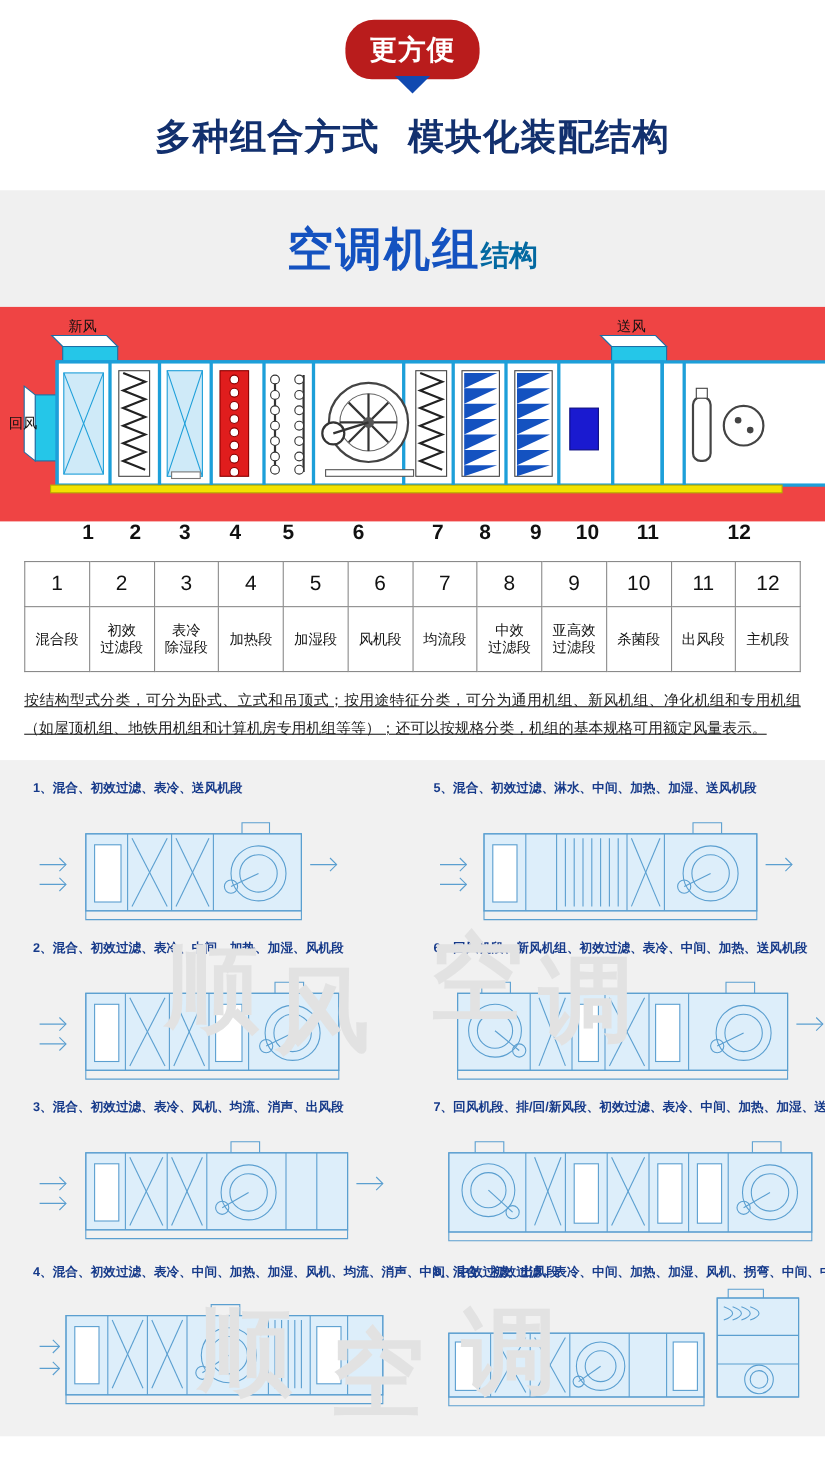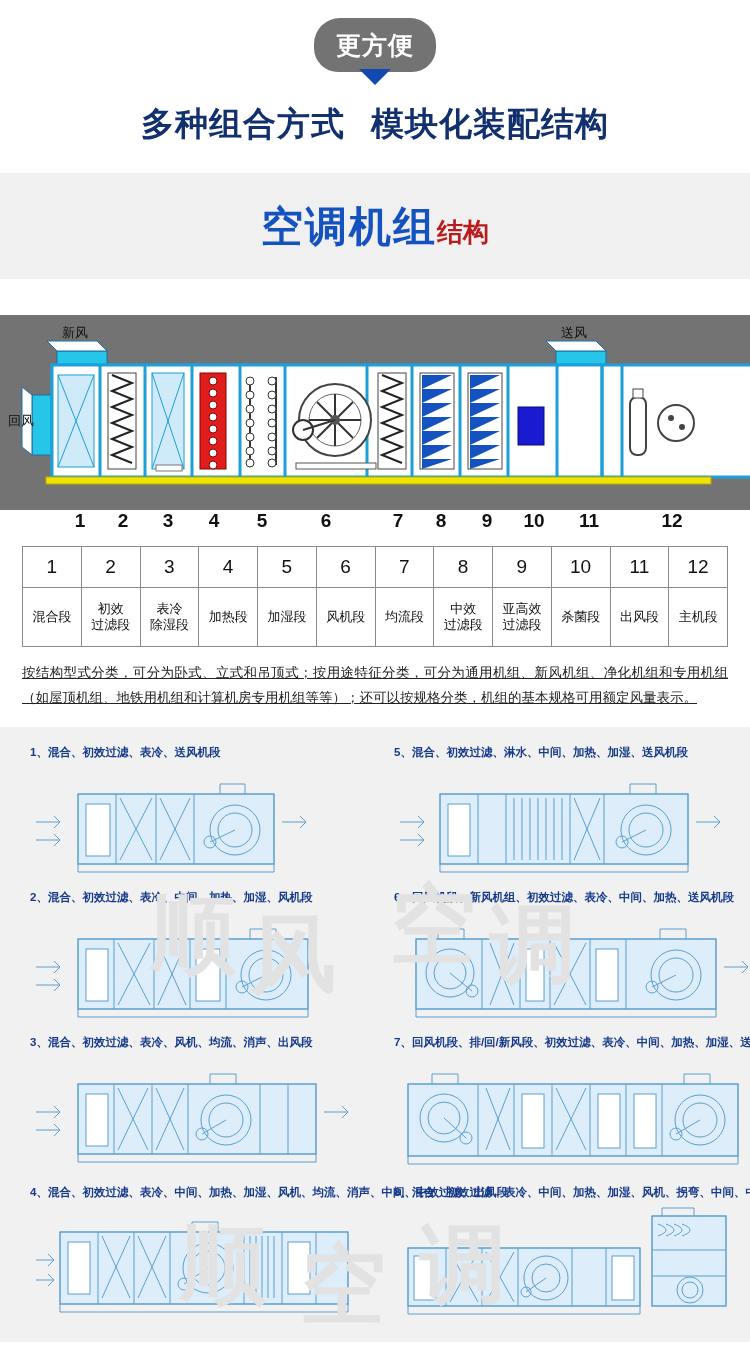--- a/index.html
+++ b/index.html
@@ -10,21 +10,21 @@
     -webkit-font-smoothing:antialiased;
   }
   .page{width:750px;position:relative;overflow:hidden;}
 
   
   .header{padding-top:18px;text-align:center;background:#fff;}
   .badge-wrap{display:flex;justify-content:center;}
   .badge{
     position:relative;
     width:122px;height:54px;
-    background:#737373;
+    background:#b91c1c;
     border-radius:26px 26px 24px 24px;
     color:#fff;font-size:25px;font-weight:bold;
     display:flex;align-items:center;justify-content:center;
     letter-spacing:1px;
   }
   .badge:after{
     content:"";position:absolute;bottom:-13px;left:50%;
     transform:translateX(-50%);
     width:0;height:0;
     border-left:16px solid transparent;
@@ -38,24 +38,24 @@
   .headline .gap{display:inline-block;width:26px;}
 
   
   .band{
     margin-top:26px;
     background:#f0f0f0;
     padding:26px 0 24px 0;
     text-align:center;
   }
   .band .big{font-size:42px;font-weight:bold;color:#1452c0;letter-spacing:2px;}
-  .band .small{font-size:26px;font-weight:bold;color:#b91c1c;}
+  .band .small{font-size:26px;font-weight:bold;color:#0369a1;}
 
   
-  .schematic{position:relative;height:195px;background:#737373;margin-top:36px;}
+  .schematic{position:relative;height:195px;background:#ef4444;}
   .svg-box{position:absolute;left:0;top:0;}
 
   
   .numrow{
     position:relative;height:30px;
   }
   .numrow span{
     position:absolute;top:0;
     font-size:19px;font-weight:bold;color:#111;
     transform:translateX(-50%);

